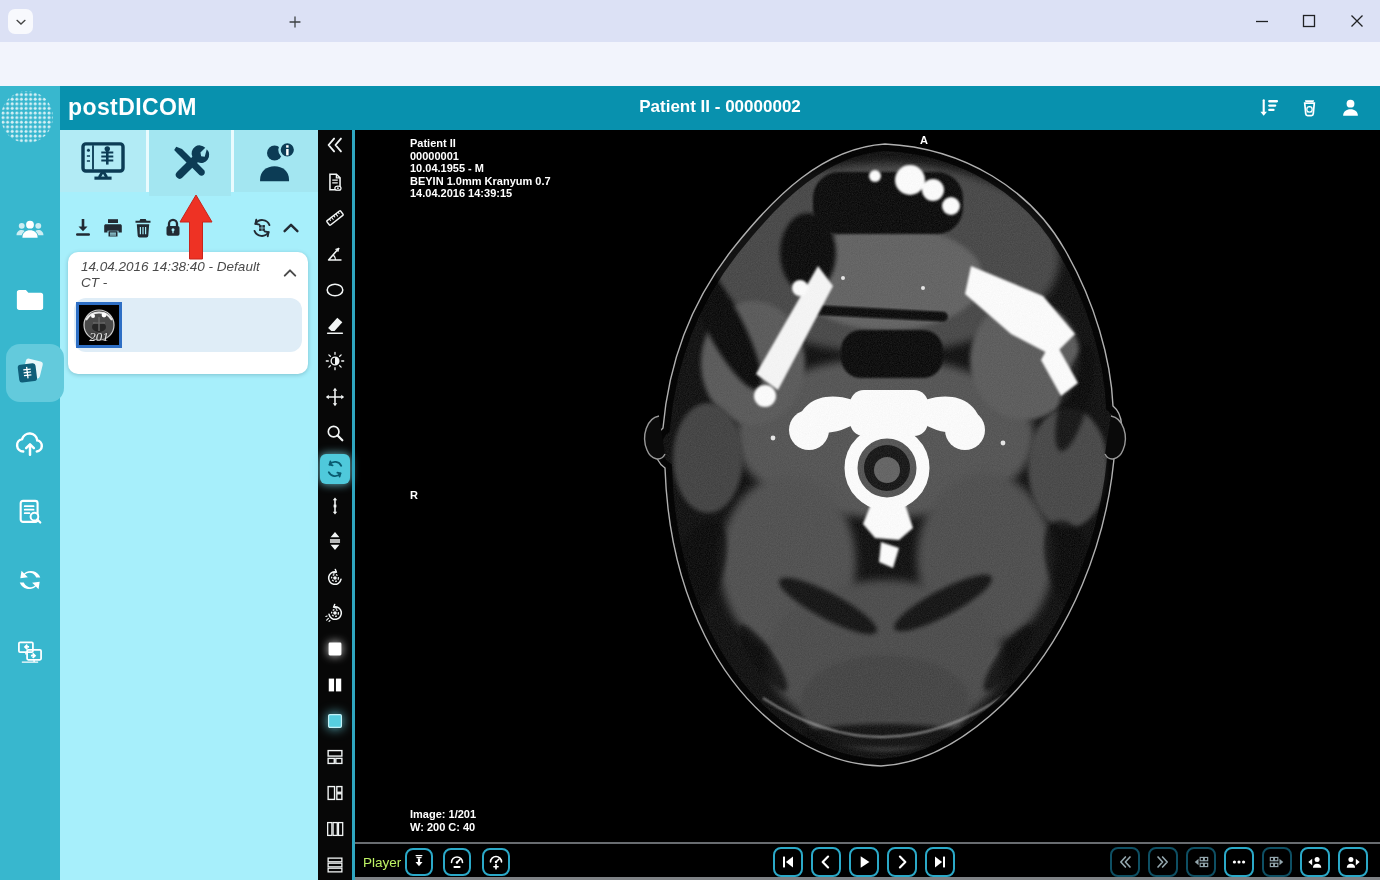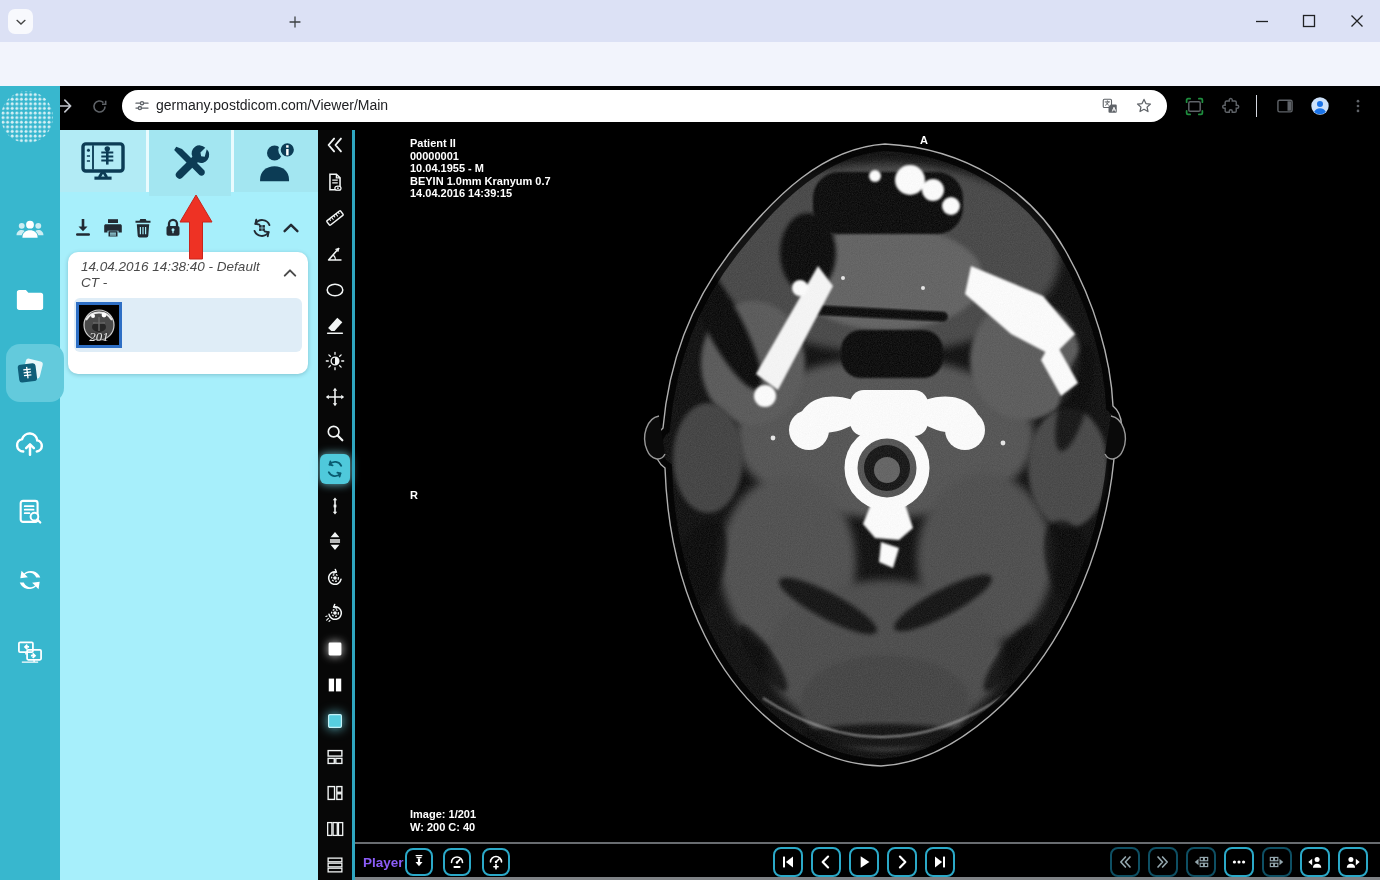--- a/index.html
+++ b/index.html
@@ -40,21 +40,21 @@
 
   
   .panel{left:60px;top:130px;width:258px;height:750px;background:#A7EFFB;z-index:1;}
   .ptab{position:absolute;top:0;height:62px;display:flex;align-items:center;justify-content:center;}
   .tabsep{position:absolute;top:0;width:3px;height:62px;background:#E9FBFE;}
   .ptoolic{position:absolute;top:84px;width:28px;height:28px;display:flex;align-items:center;justify-content:center;color:#222A33;}
   .series-card{position:absolute;left:8px;top:122px;width:240px;height:122px;background:#fff;border-radius:10px;
     box-shadow:0 1px 4px rgba(0,60,80,.25);font-style:italic;}
   .series-title{position:absolute;left:13px;top:7px;width:200px;font-size:13.5px;line-height:16px;color:#4A4A4A;}
   .series-chevron{position:absolute;right:9px;top:12px;}
-  .thumbrow{position:absolute;left:6px;top:46px;width:228px;height:54px;background:#DFEDF7;border-radius:6px;}
+  .thumbrow{position:absolute;left:6px;top:46px;width:228px;height:54px;background:#DFEDF7;border-radius:12px;}
   .thumb{position:absolute;left:2px;top:4px;width:46px;height:46px;border:3px solid #2E6FC5;box-sizing:border-box;background:#000;}
   .thumb-count{position:absolute;left:0;bottom:0px;width:100%;text-align:center;color:#E8E8E8;
     font-family:"Liberation Serif",serif;font-size:13px;text-shadow:0 0 3px #000;}
   .red-arrow{position:absolute;left:119px;top:64px;z-index:6;}
 
   
   .toolrail{left:318px;top:130px;width:34px;height:750px;background:#070707;z-index:2;}
   .vtool{position:absolute;left:2px;width:30px;height:30px;display:flex;align-items:center;justify-content:center;color:#F2F5F5;}
   .vtool.active{background:#4FC9DB;border-radius:6px;box-shadow:0 0 10px rgba(130,225,240,.85);color:#0A5B70;}
   .glow-white svg{filter:drop-shadow(0 0 5px rgba(255,255,255,.85));}
@@ -68,21 +68,21 @@
     display:flex;flex-direction:column;align-items:center;justify-content:center;}
   .slider-track{position:absolute;left:1009px;top:47px;width:3px;height:660px;background:#1898B6;}
   .edge-strip{position:absolute;left:1021px;top:0;width:4px;height:712px;background:#11303F;}
 
   
   .playerbar{left:355px;top:842px;width:1025px;height:38px;background:#000;box-sizing:border-box;
     border-top:2px solid #686C70;border-bottom:3px solid #7E8286;}
   .pbtn{position:absolute;top:3px;width:30px;height:30px;box-sizing:border-box;border:2px solid #2BA9C8;border-radius:8px;
     display:flex;align-items:center;justify-content:center;color:#fff;background:#000;}
   .pbtn.dim{border-color:#0E4F63;color:#93A6AD;}
-  .player-label{position:absolute;left:8px;top:11px;color:#8b5cf6;font-size:13.5px;font-weight:700;}
+  .player-label{position:absolute;left:8px;top:11px;color:#bef264;font-size:13.5px;font-weight:400;}
 </style>
 </head>
 <body>
 
 <div class="screen">
 
   <div class="abs tabstrip">
     <div class="abs tabsearch">
       <svg width="16" height="16" viewBox="0 0 24 24">
           <path d="M6 9.5l6 5.5 6-5.5" stroke="#444" stroke-width="2" fill="none" stroke-linecap="round"></path>
@@ -177,20 +177,41 @@
       <svg width="18" height="18" viewBox="0 0 24 24">
           <g fill="#5F6368">
             <circle cx="12" cy="5.5" r="1.8"></circle>
             <circle cx="12" cy="12" r="1.8"></circle>
             <circle cx="12" cy="18.5" r="1.8"></circle>
           </g>
         </svg>
     </div>
   </div>
 
+  <div class="abs appheader">
+    <div class="abs logo">postDICOM</div>
+    <div class="abs patient-title">Patient II - 00000002</div>
+    <div class="abs hdr-icons">
+      <svg class="hdr-ic" viewBox="0 0 24 24">
+        <path d="M7 4.5v12.5" stroke="#fff" stroke-width="2.2" stroke-linecap="round"></path>
+        <path d="M7 20.5L3.6 16.5h6.8z" fill="#fff"></path>
+        <path d="M12.8 5.5h8M12.8 10h6.2M12.8 14.5h4.4" stroke="#fff" stroke-width="2.4" stroke-linecap="round"></path>
+      </svg>
+      <svg class="hdr-ic" viewBox="0 0 24 24">
+        <path d="M7.2 4.5h9.6l-.6 1.8H7.8z" fill="#fff"></path>
+        <path d="M7 7.5h10l-1.1 11.2a1.9 1.9 0 0 1-1.9 1.7h-4a1.9 1.9 0 0 1-1.9-1.7z" fill="none" stroke="#fff" stroke-width="1.8"></path>
+        <circle cx="12" cy="14" r="2.8" fill="none" stroke="#fff" stroke-width="1.3"></circle>
+        <path d="M12 10.2l1 1.6h-2z M9.4 16.4l1.7-.4-.6 1.7z M14.6 16.4l-1.7-.4.6 1.7z" fill="#fff"></path>
+      </svg>
+      <svg class="hdr-ic" viewBox="0 0 24 24">
+        <circle cx="12" cy="8" r="4.1" fill="#fff"></circle>
+        <path d="M4.3 20.5c0-4.4 3.4-6.8 7.7-6.8s7.7 2.4 7.7 6.8z" fill="#fff"></path>
+      </svg>
+    </div>
+  </div>
 
   <div class="abs rail">
     <svg class="abs" style="left:1px;top:2px;" width="54" height="58" viewBox="0 0 54 58">
       <defs>
           <pattern id="logod" width="4.6" height="4.6" patternUnits="userSpaceOnUse">
             <circle cx="2" cy="2" r="1.45" fill="#fff"></circle>
           </pattern>
         </defs>
       <circle cx="26" cy="29" r="26" fill="url(#logod)" opacity=".95"></circle>
       <circle cx="26" cy="29" r="26" fill="#38B7CE" opacity=".15"></circle>

